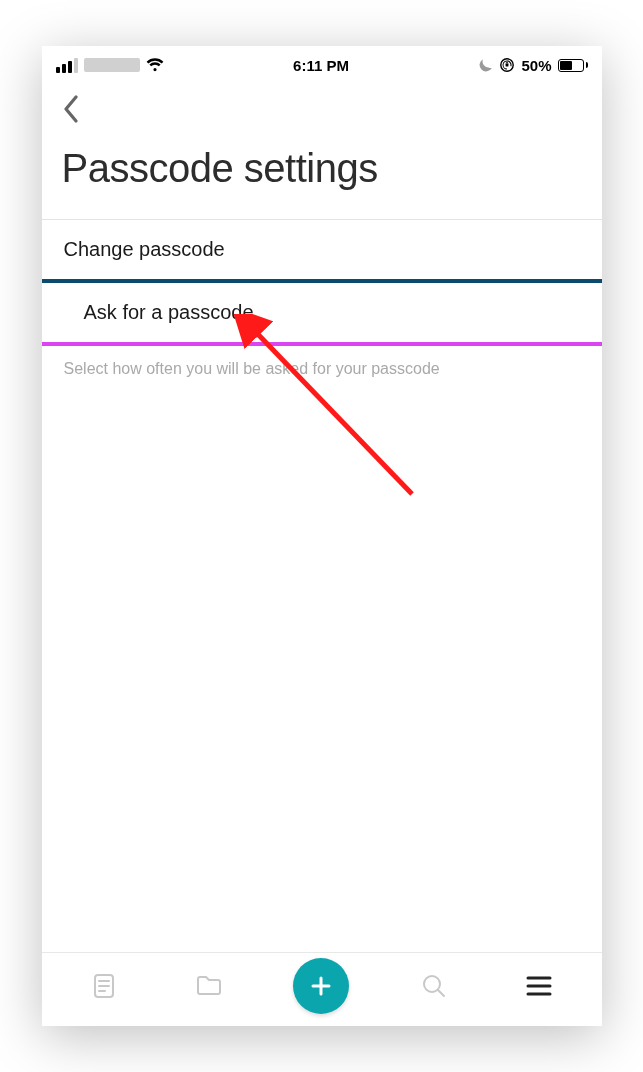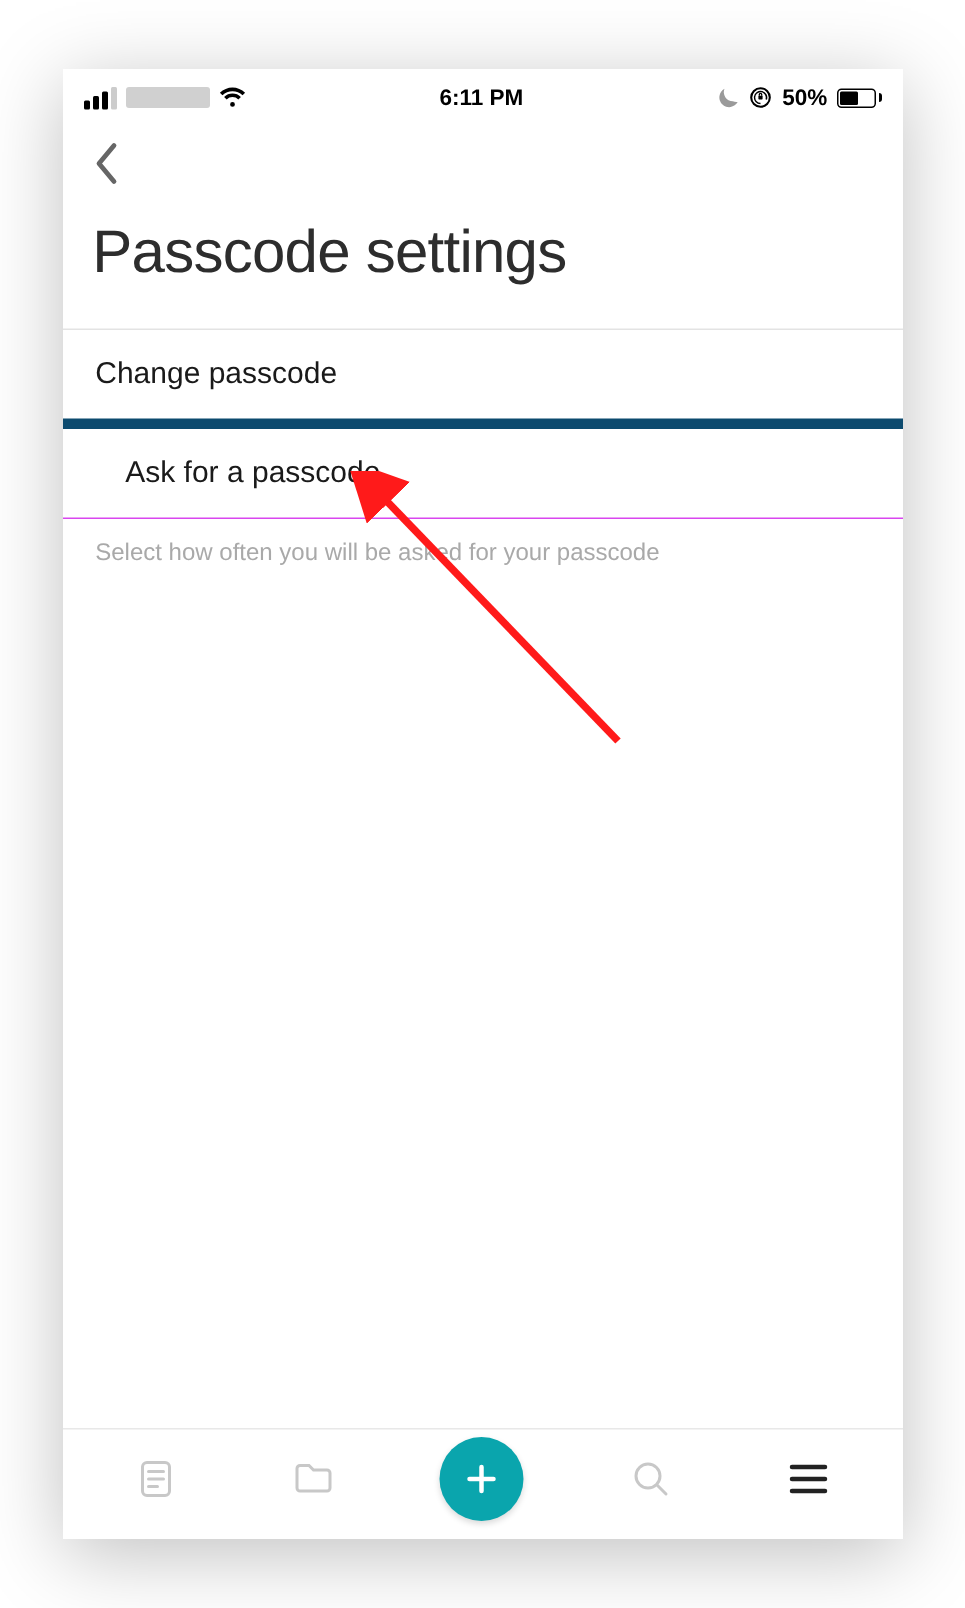--- a/index.html
+++ b/index.html
@@ -71,25 +71,25 @@
       letter-spacing: -0.5px;
     }
     
     .list {
       border-top: 1px solid #e3e3e3;
     }
     .list-item {
       padding: 18px 22px;
       font-size: 20px;
       color: #1a1a1a;
-      border-bottom: 7px solid #0c4a6e;
+      border-bottom: 4px solid #0c4a6e;
       cursor: pointer;
       background:#fff;
     }
-    .list-item:last-of-type { border-bottom: 1px solid #d946ef; padding-left: 42px; }
+    .list-item:last-of-type { border-bottom: 4px solid #d946ef; padding-left: 42px; }
     .helper-text {
       padding: 14px 22px;
       font-size: 16px;
       color: #a9a9a9;
     }
     
     .bottom-nav {
       margin-top: auto;
       height: 74px;
       border-top: 1px solid #e8e8e8;

